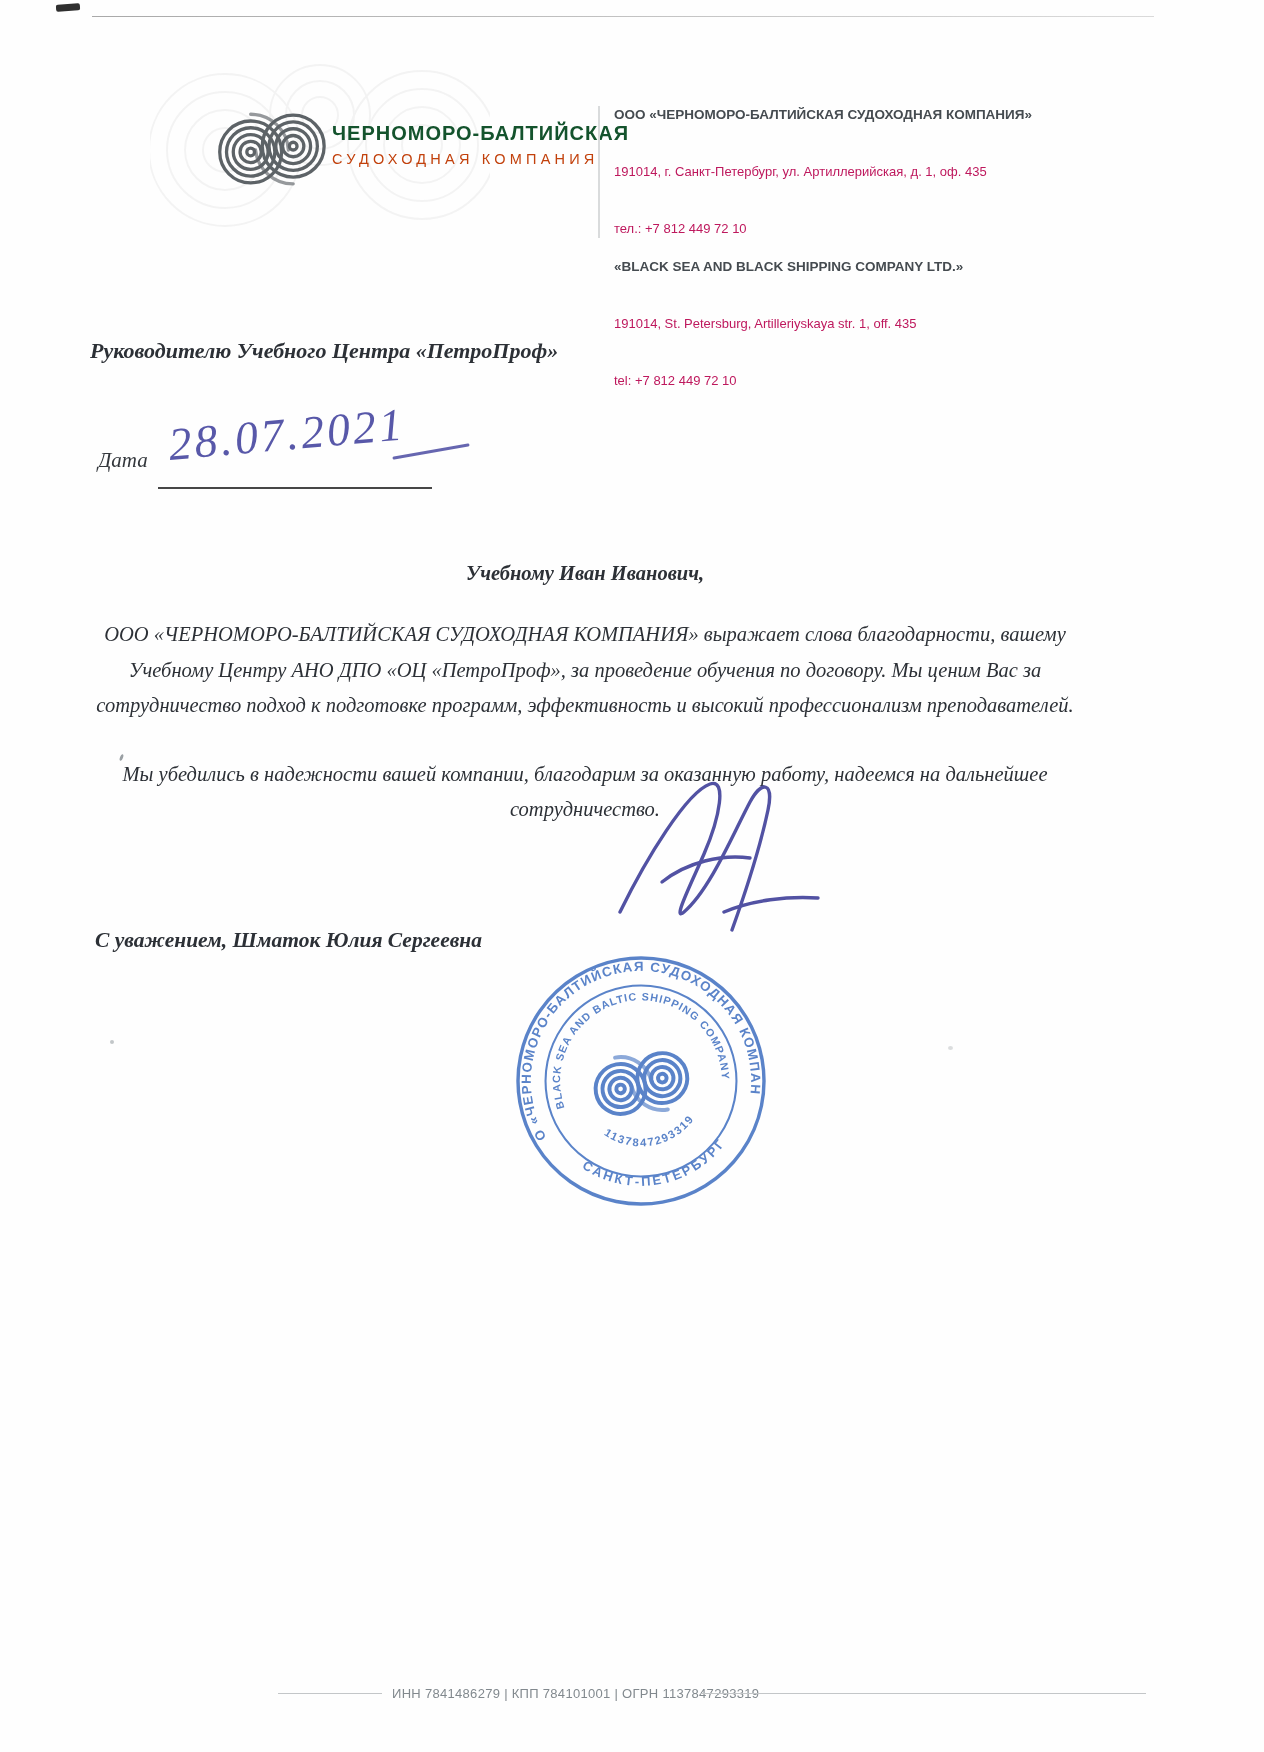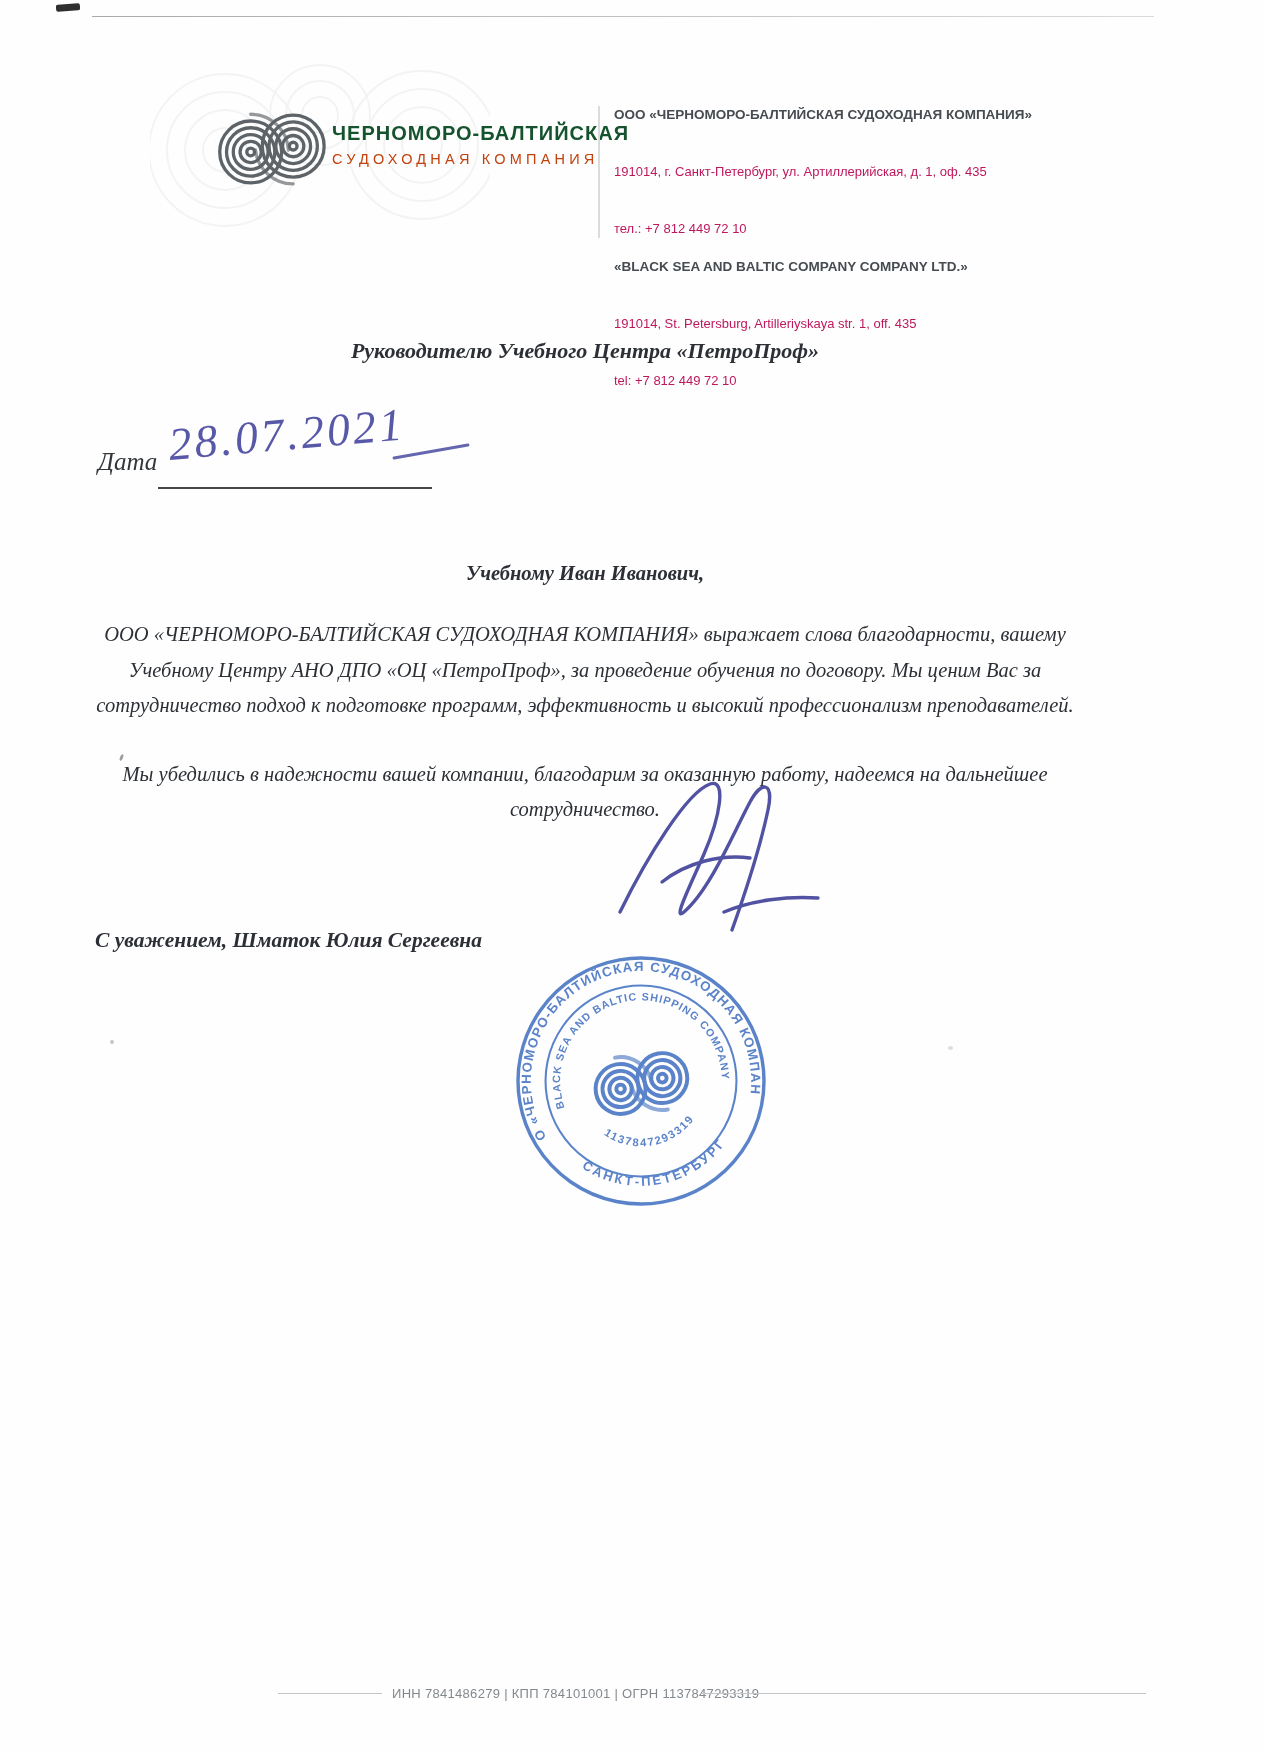--- a/index.html
+++ b/index.html
@@ -27,23 +27,23 @@
   .logo-wordmark{position:absolute;left:332px;top:122px;font-family:"Liberation Sans",sans-serif;}
   .logo-line1{font-size:20px;font-weight:bold;letter-spacing:1px;color:#14532d;}
   .logo-line2{margin-top:6px;font-size:14.5px;letter-spacing:4.2px;color:#c2410c;}
   .header-divider{position:absolute;left:598px;top:106px;width:2px;height:132px;background:#d9dbdc;}
   .company-info{position:absolute;left:614px;top:104px;font-family:"Liberation Sans",sans-serif;line-height:21px;}
   .ci-name{font-size:13.5px;font-weight:bold;color:#454b50;}
   .ci-line{font-size:13px;color:#be185d;margin-top:36px;}
   .ci-gap{height:17px;}
 
   
-  .recipient-row{position:absolute;left:90px;top:338px;width:990px;text-align:center;
+  .recipient-row{position:absolute;left:90px;top:338px;width:990px;text-align:left;
     font-size:22px;font-weight:bold;font-style:italic;color:#2c3036;}
-  .date-row{position:absolute;left:98px;top:448px;font-size:25px;font-style:italic;color:#33373c;}
+  .date-row{position:absolute;left:98px;top:448px;font-size:21px;font-style:italic;color:#33373c;}
   .date-underline{position:absolute;left:158px;top:487px;width:274px;height:2px;background:#474747;}
   .date-hand{position:absolute;left:168px;top:404px;width:320px;
     font-size:46px;font-style:italic;color:#4b4ba2;letter-spacing:3px;
     transform:rotate(-5deg);opacity:.92;}
   .date-flourish{position:absolute;left:392px;top:450px;width:78px;height:3px;background:#4b4ba2;
     transform:rotate(-10deg);border-radius:2px;opacity:.85;}
 
   .letter-body{position:absolute;left:90px;top:556px;width:990px;text-align:center;
     font-size:20.5px;font-style:italic;line-height:1.72;color:#2c3036;}
   .salutation{font-weight:bold;margin-bottom:26px;}
@@ -113,21 +113,21 @@
       <div class="logo-line2">СУДОХОДНАЯ КОМПАНИЯ</div>
     </div>
 
     <div class="header-divider"></div>
 
     <div class="company-info">
       <div class="ci-name">ООО «ЧЕРНОМОРО-БАЛТИЙСКАЯ СУДОХОДНАЯ КОМПАНИЯ»</div>
       <div class="ci-line">191014, г. Санкт-Петербург, ул. Артиллерийская, д. 1, оф. 435</div>
       <div class="ci-line">тел.: +7 812 449 72 10</div>
       <div class="ci-gap"></div>
-      <div class="ci-name">«BLACK SEA AND BALTIC COMPANY COMPANY LTD.»</div>
+      <div class="ci-name">«BLACK SEA AND BLACK SHIPPING COMPANY LTD.»</div>
       <div class="ci-line">191014, St. Petersburg, Artilleriyskaya str. 1, off. 435</div>
       <div class="ci-line">tel: +7 812 449 72 10</div>
     </div>
   </div>
 
   <div class="recipient-row">Руководителю Учебного Центра «ПетроПроф»</div>
 
   <div class="date-row">Дата</div>
   <div class="date-underline"></div>
   <div class="date-hand">28.07.2021</div>

